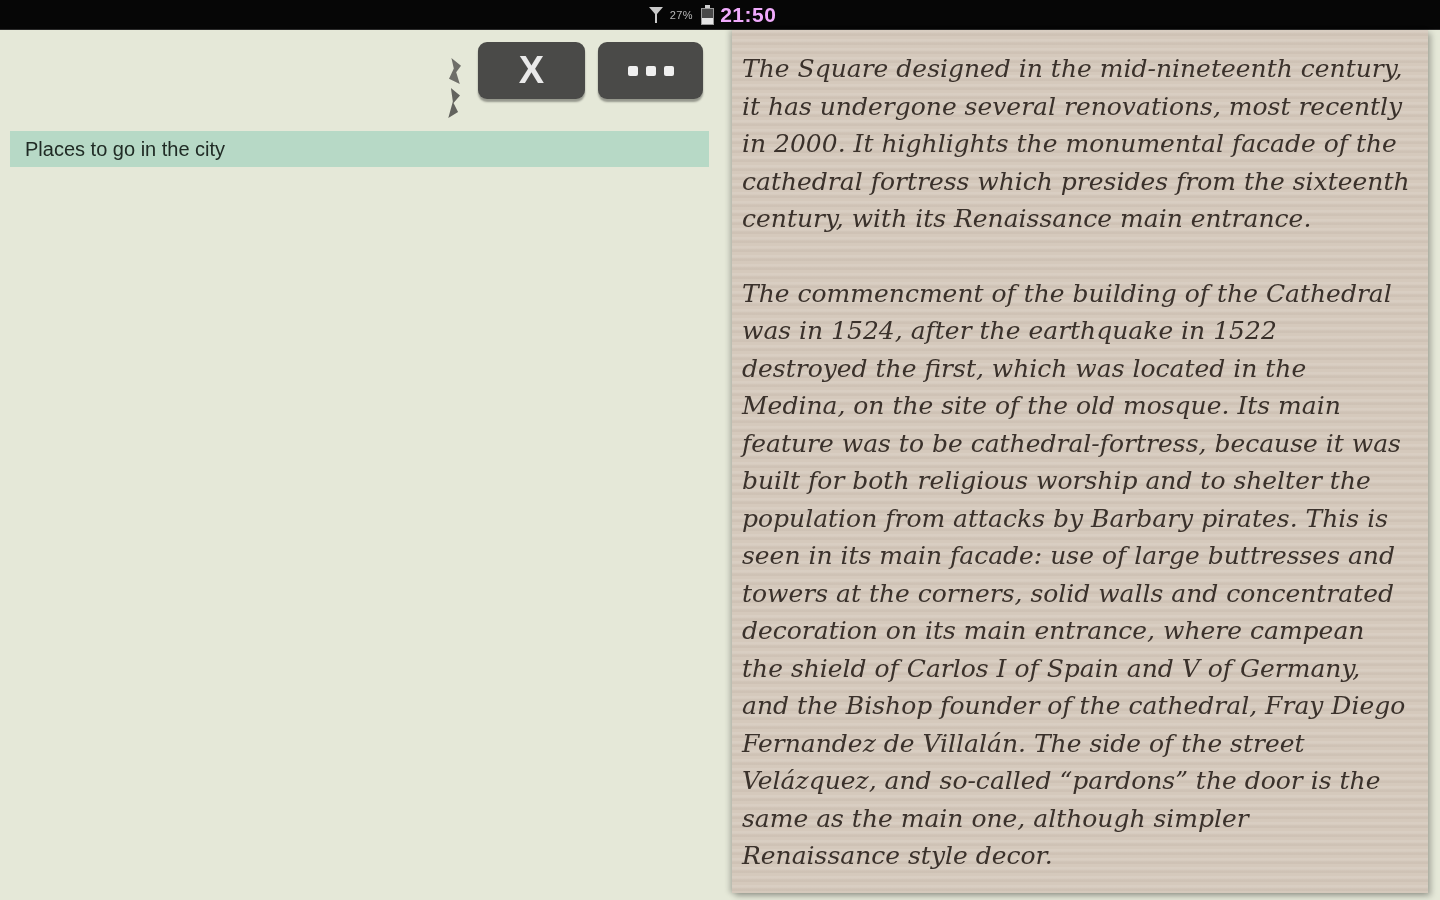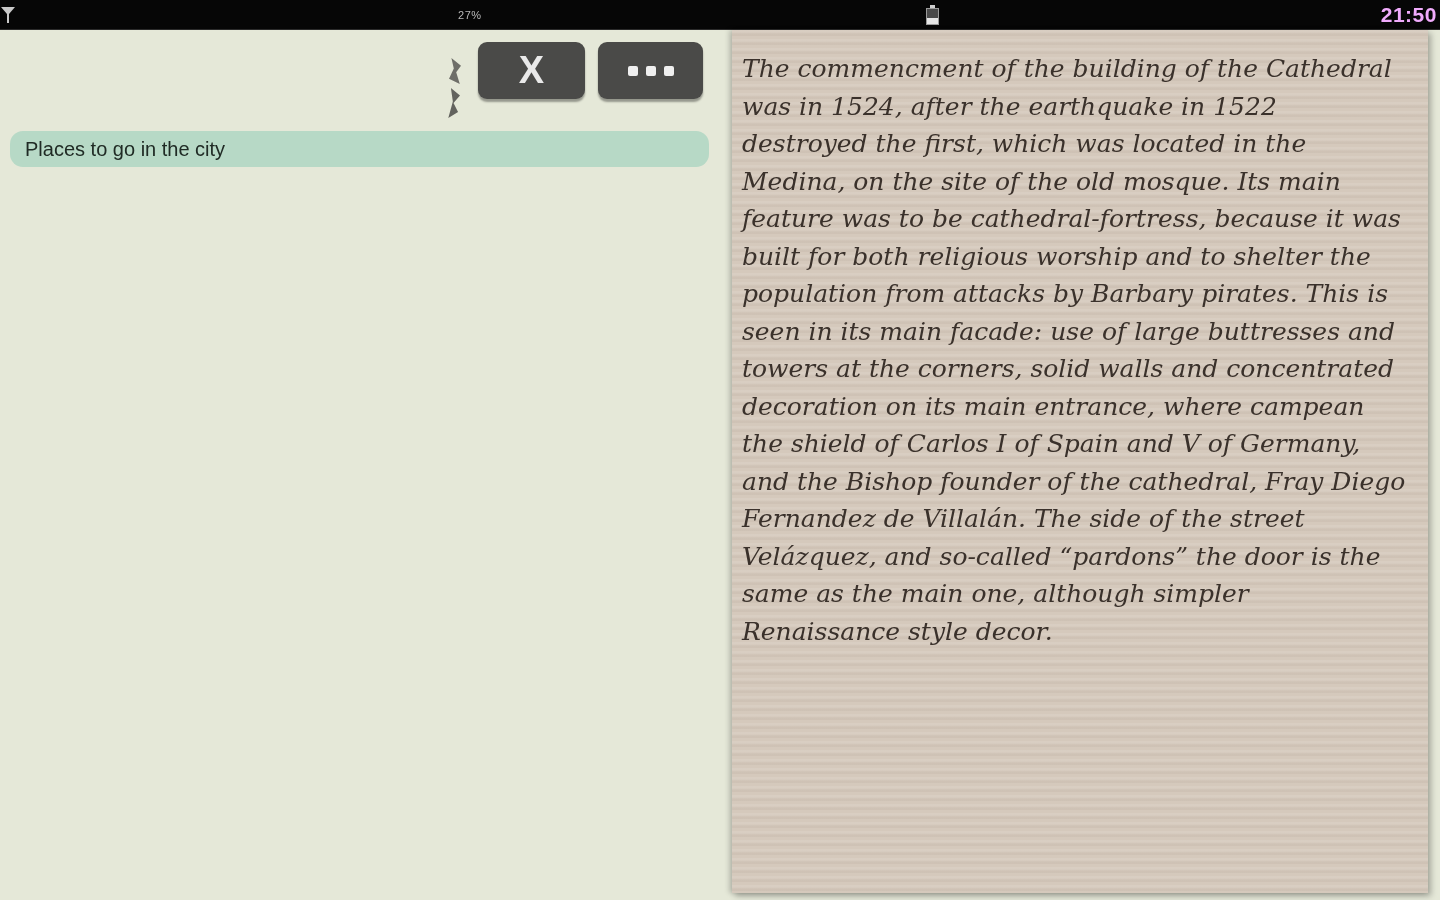--- a/index.html
+++ b/index.html
@@ -5,22 +5,22 @@
   * { margin: 0; padding: 0; box-sizing: border-box; }
   html, body { width: 1440px; height: 900px; overflow: hidden; }
   body { font-family: "Liberation Sans", sans-serif; background: #e5e8d8; }
 
   .screen { position: relative; width: 1440px; height: 900px; background: #e5e8d8; }
 
   
   .status-bar {
     position: absolute; top: 0; left: 0; width: 1440px; height: 30px;
     background: #060606;
-    display: flex; align-items: center; justify-content: space-between;
-    padding-right: 3px; gap: 6px;
+    display: flex; align-items: center; justify-content: center;
+    padding-right: 16px; gap: 6px;
     border-bottom: 1px solid #2a2a2a;
   }
   .signal-icon { width: 16px; height: 18px; display: inline-block; }
   .battery-pct { color: #b9b9b9; font-size: 11px; letter-spacing: 0.5px; }
   .battery { position: relative; width: 13px; height: 20px; margin-left: 2px; }
   .battery .nub { position: absolute; top: 0; left: 4px; width: 5px; height: 3px; background: #cfcfcf; }
   .battery .body { position: absolute; top: 3px; left: 0; width: 13px; height: 17px; background: #4a4a4a; border: 1px solid #9a9a9a; }
   .battery .fill { position: absolute; bottom: 0; left: 0; right: 0; height: 38%; background: #e6e6e6; }
   .clock { color: #f0abfc; font-size: 21px; font-weight: bold; letter-spacing: 0.5px; }
 
@@ -59,21 +59,20 @@
   .dots { display: flex; gap: 8px; }
   .dots span { width: 10px; height: 10px; background: #efefef; border-radius: 2px; display: inline-block; }
 
   .list-item {
     position: absolute; top: 101px; left: 10px; width: 699px; height: 36px;
     background: #b7d9c6;
     display: flex; align-items: center;
     padding-left: 15px;
     font-size: 20px; color: #202b25;
     cursor: pointer;
-    border-radius: 13px;
   }
 
   
   .note-paper {
     position: absolute; top: 30px; left: 732px; width: 696px; height: 863px;
     background: #d5c9bc;
     background-image: repeating-linear-gradient(
       180deg,
       rgba(255,255,255,0.09) 0px, rgba(255,255,255,0.09) 2px,
       rgba(125,105,92,0.07) 4px, rgba(125,105,92,0.07) 6px,
@@ -127,20 +126,25 @@
         <span></span>
           <span></span>
           <span></span>
       </span>
     </button>
 
     <div class="list-item">Places to go in the city</div>
   </div>
 
   <div class="note-paper">
+    <p>The Square designed in the mid-nineteenth century,
+it has undergone several renovations, most recently
+in 2000. It highlights the monumental facade of the
+cathedral fortress which presides from the sixteenth
+century, with its Renaissance main entrance.</p>
     <p>The commencment of the building of the Cathedral
 was in 1524, after the earthquake in 1522
 destroyed the first, which was located in the
 Medina, on the site of the old mosque. Its main
 feature was to be cathedral-fortress, because it was
 built for both religious worship and to shelter the
 population from attacks by Barbary pirates. This is
 seen in its main facade: use of large buttresses and
 towers at the corners, solid walls and concentrated
 decoration on its main entrance, where campean

